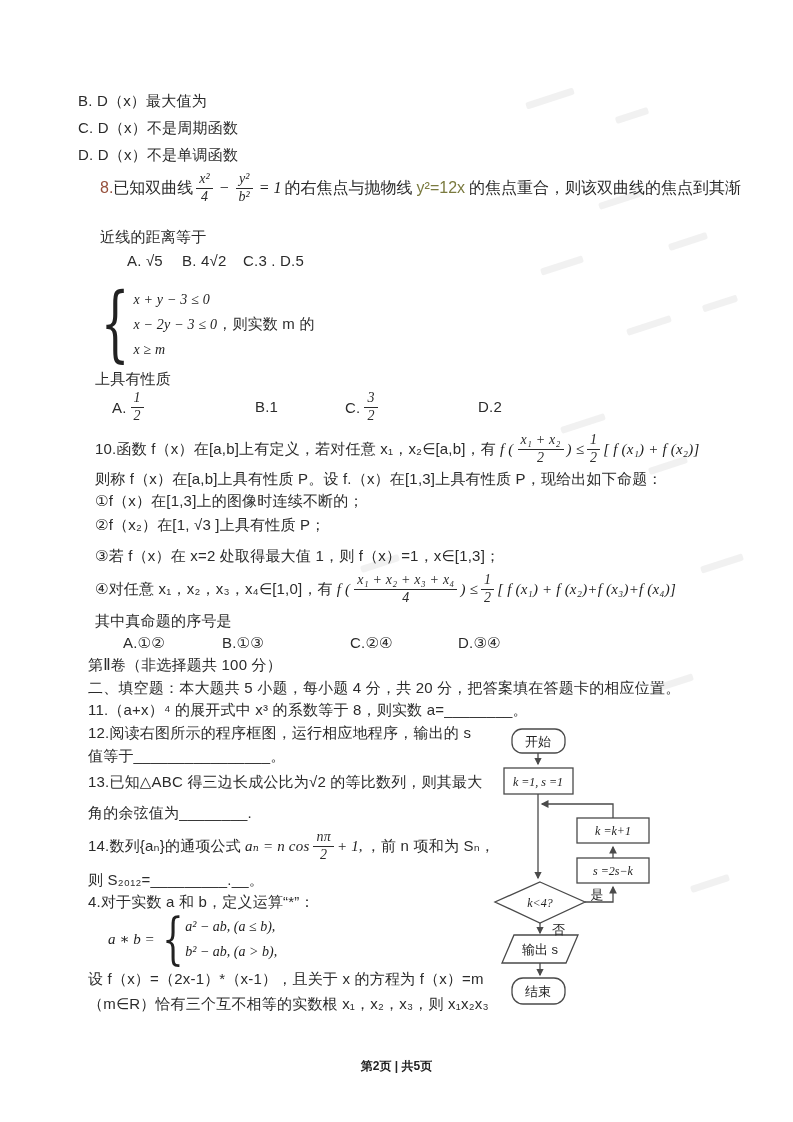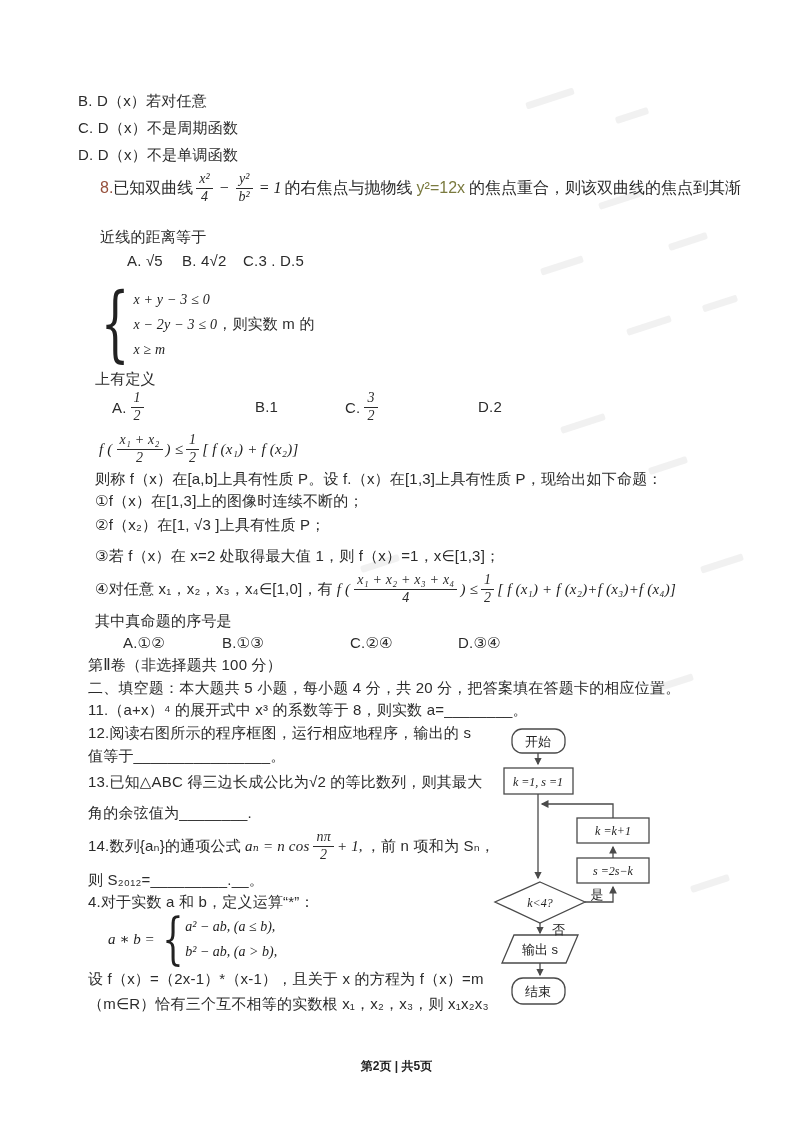--- a/index.html
+++ b/index.html
@@ -40,21 +40,21 @@
 <div class="wm" style="left:540px;top:262px;width:44px"></div>
 <div class="wm" style="left:626px;top:322px;width:46px"></div>
 <div class="wm" style="left:702px;top:300px;width:36px"></div>
 <div class="wm" style="left:560px;top:420px;width:46px"></div>
 <div class="wm" style="left:648px;top:462px;width:40px"></div>
 <div class="wm" style="left:700px;top:560px;width:44px"></div>
 <div class="wm" style="left:360px;top:560px;width:40px"></div>
 <div class="wm" style="left:650px;top:680px;width:44px"></div>
 <div class="wm" style="left:690px;top:880px;width:40px"></div>
 
-<div class="abs t15" style="left:78px;top:92px">B. D（x）若对任意</div>
+<div class="abs t15" style="left:78px;top:92px">B. D（x）最大值为</div>
 <div class="abs t15" style="left:78px;top:119px">C. D（x）不是周期函数</div>
 <div class="abs t15" style="left:78px;top:146px">D. D（x）不是单调函数</div>
 
 <div class="abs row" style="left:100px;top:164px;height:48px;font-size:16px">
   <span class="maroon">8.</span>
     <span>已知双曲线</span>
   <span class="frac gap3">
       <span class="num">x²</span>
       <span class="den">4</span>
     </span>
@@ -78,39 +78,40 @@
   <span class="cases">
     <span class="brace3">{</span>
     <span class="caselines m" style="font-size:14px">
       <span>x + y − 3 ≤ 0</span>
       <span>x − 2y − 3 ≤ 0</span>
       <span>x ≥ m</span>
     </span>
   </span>
   <span>，则实数 m 的</span>
 </div>
-<div class="abs t15" style="left:95px;top:370px">上有定义</div>
+<div class="abs t15" style="left:95px;top:370px">上具有性质</div>
 <div class="abs row t15" style="left:112px;top:388px;height:38px">
   <span>A.</span>
   <span class="frac gap4">
       <span class="num">1</span>
       <span class="den">2</span>
     </span>
 </div>
 <div class="abs t15" style="left:255px;top:398px">B.1</div>
 <div class="abs row t15" style="left:345px;top:388px;height:38px">
   <span>C.</span>
   <span class="frac gap4">
       <span class="num">3</span>
       <span class="den">2</span>
     </span>
 </div>
 <div class="abs t15" style="left:478px;top:398px">D.2</div>
 
 <div class="abs row t15" style="left:95px;top:426px;height:46px">
+  <span>10.函数 f（x）在[a,b]上有定义，若对任意 x₁，x₂∈[a,b]，有</span>
   <span class="m gap4">f (</span>
   <span class="frac">
       <span class="num">x₁ + x₂</span>
       <span class="den">2</span>
     </span>
   <span class="m gap3">) ≤</span>
   <span class="frac">
       <span class="num">1</span>
       <span class="den">2</span>
     </span>

